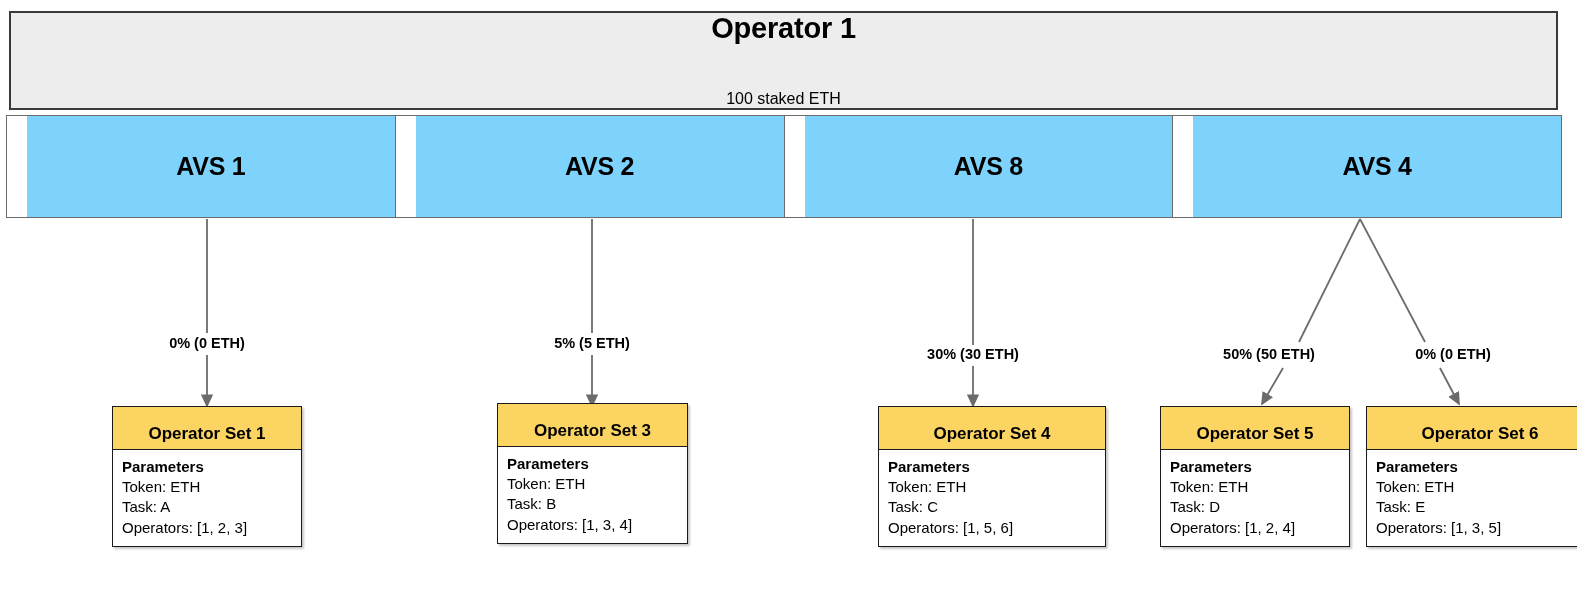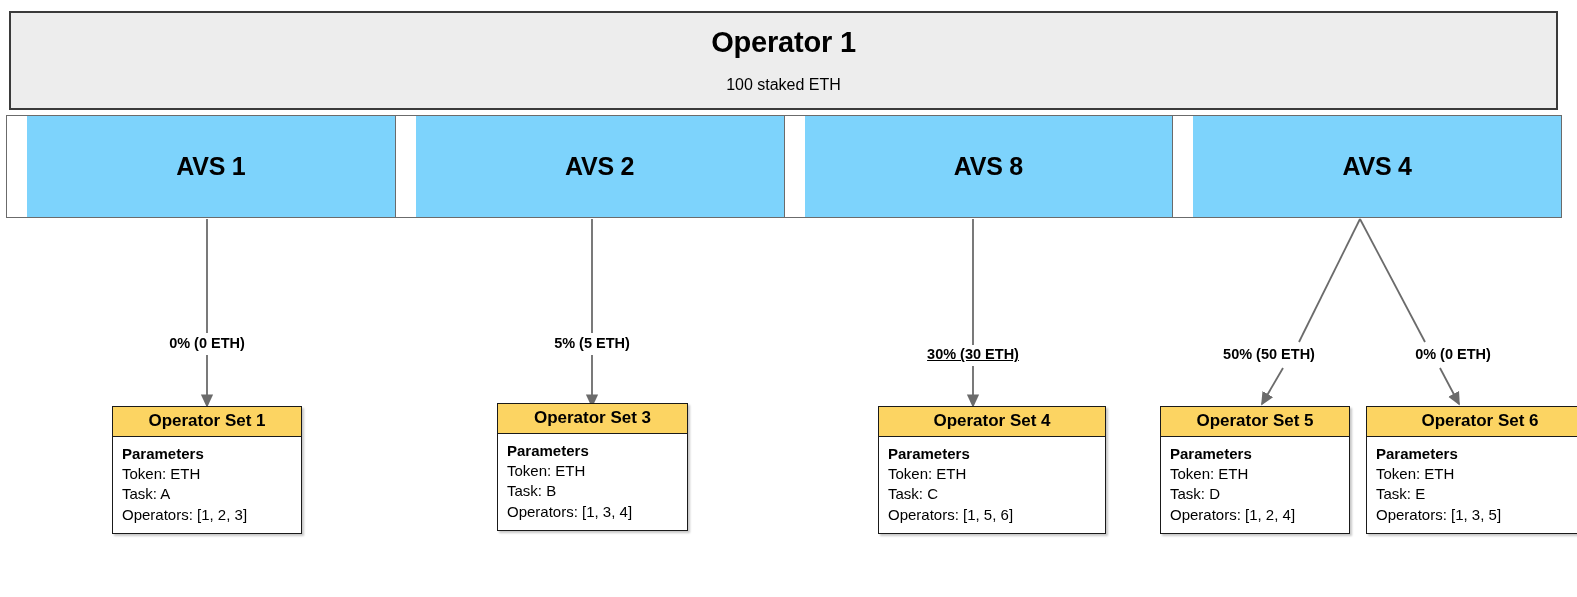--- a/index.html
+++ b/index.html
@@ -25,21 +25,21 @@
     left: 9px;
     top: 11px;
     width: 1549px;
     height: 99px;
     box-sizing: border-box;
     background: #ededed;
     border: 2px solid #3a3a3a;
     display: flex;
     flex-direction: column;
     align-items: center;
-    justify-content: center;
+    justify-content: space-between;
   }
   .operator-title {
     font-size: 29px;
     font-weight: bold;
     color: #000000;
     line-height: 1.05;
     letter-spacing: -0.2px;
   }
   .operator-sub {
     font-size: 16px;
@@ -108,21 +108,21 @@
     border: 1.5px solid #1a1a1a;
     box-shadow: 2px 2px 2px rgba(0,0,0,0.22);
   }
   .opset-header {
     background: #fcd462;
     border-bottom: 1.5px solid #1a1a1a;
     text-align: center;
     font-size: 17px;
     font-weight: bold;
     color: #000000;
-    padding: 5px 0 6px 0;
+    padding: 18px 0 6px 0;
     line-height: 1.05;
   }
   .opset-body {
     padding: 7px 8px 8px 9px;
   }
   .param-title {
     font-size: 15px;
     font-weight: bold;
     color: #000000;
     line-height: 1.35;
@@ -177,21 +177,21 @@
 
     <line x1="1360" y1="219" x2="1299" y2="342" stroke="#6b6b6b" stroke-width="1.8"></line>
     <line x1="1283" y1="368" x2="1262" y2="404" stroke="#6b6b6b" stroke-width="1.8" marker-end="url(#arrowhead)"></line>
 
     <line x1="1360" y1="219" x2="1425" y2="342" stroke="#6b6b6b" stroke-width="1.8"></line>
     <line x1="1440" y1="368" x2="1459" y2="404" stroke="#6b6b6b" stroke-width="1.8" marker-end="url(#arrowhead)"></line>
   </svg>
 
   <div class="edge-label" style="left:207px; top:336px;">0% (0 ETH)</div>
   <div class="edge-label" style="left:592px; top:336px;">5% (5 ETH)</div>
-  <div class="edge-label" style="left:973px; top:347px;text-decoration:underline;">30% (30 ETH)</div>
+  <div class="edge-label" style="left:973px; top:347px;">30% (30 ETH)</div>
   <div class="edge-label" style="left:1269px; top:347px;">50% (50 ETH)</div>
   <div class="edge-label" style="left:1453px; top:347px;">0% (0 ETH)</div>
 
   <div class="opset" style="left:112px; top:406px; width:190px;">
     <div class="opset-header">Operator Set 1</div>
     <div class="opset-body">
       <div class="param-title">Parameters</div>
       <div class="param-line">Token: ETH</div>
       <div class="param-line">Task: A</div>
       <div class="param-line">Operators: [1, 2, 3]</div>

